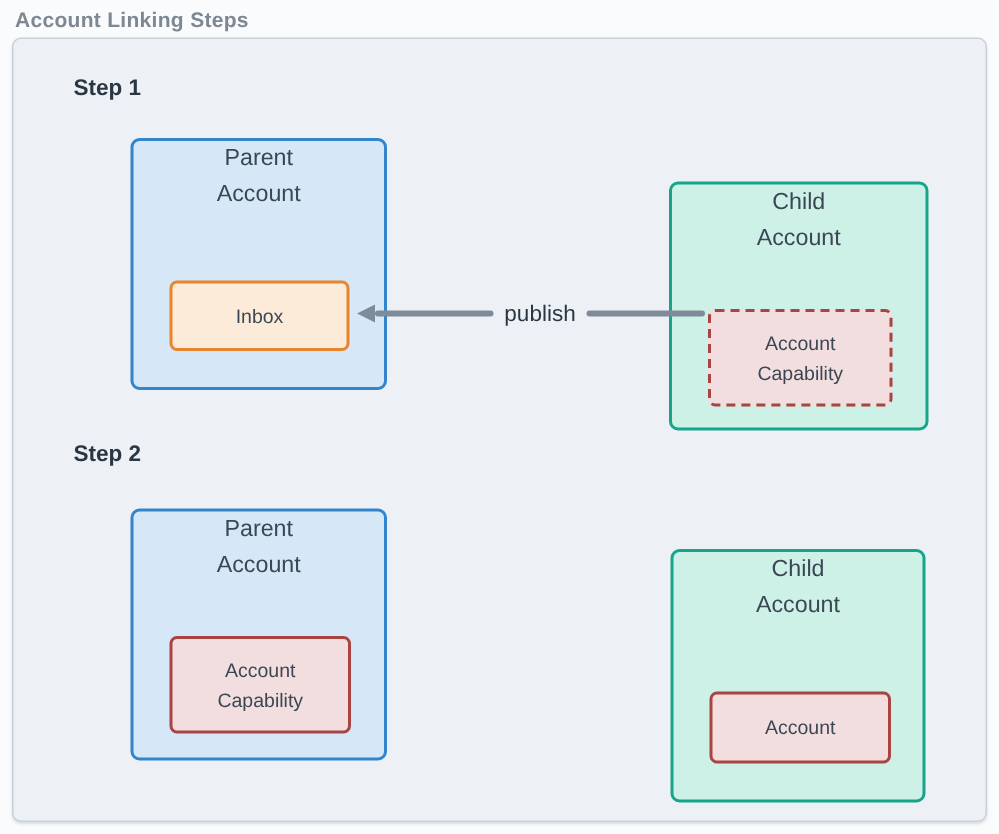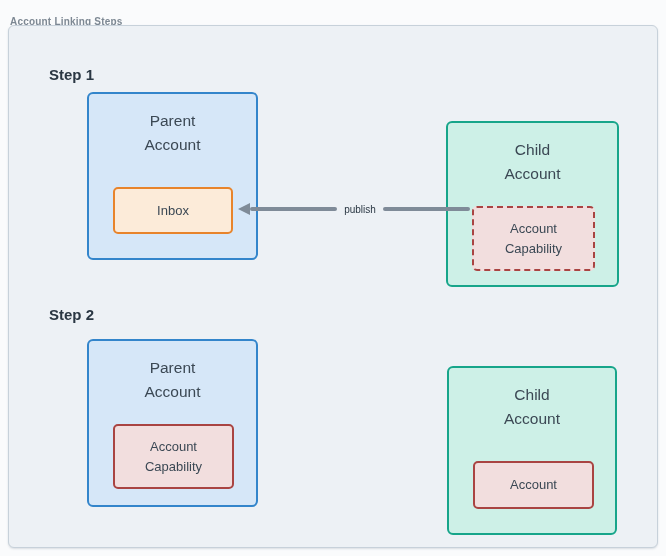--- a/index.html
+++ b/index.html
@@ -18,46 +18,45 @@
   *{margin:0;padding:0;box-sizing:border-box;}
   html,body{width:666px;height:556px;}
   body{
     background:var(--page-bg);
     font-family:"Liberation Sans","DejaVu Sans",sans-serif;
     color:var(--ink);
     position:relative;
     overflow:hidden;
   }
   .diagram-title{
-    position:absolute; left:10px; top:16px;
-    font-size:10px; font-weight:bold; color:var(--muted);
+    position:absolute; left:10px; top:5px;
+    font-size:14px; font-weight:bold; color:var(--muted);
     letter-spacing:.2px;
   }
   .canvas{
     position:absolute; left:8px; top:25px; width:650px; height:523px;
     background:var(--canvas-bg);
     border:1px solid var(--canvas-border);
     border-radius:6px;
     box-shadow:0 1px 2px rgba(120,135,150,.25);
   }
   .step-label{
     position:absolute;
     font-size:15px; font-weight:bold; color:var(--ink-strong);
   }
-  .s1-label{left:40px; top:40px;}
-  .s2-label{left:40px; top:280px;}
+  .s1-label{left:40px; top:24px;}
+  .s2-label{left:40px; top:268px;}
 
   .node{
     position:absolute;
     border-radius:6px;
     border:2px solid;
   }
   .node-title{
     text-align:center;
-    padding-top:15px;
     font-size:15.5px;
     line-height:24px;
     color:#3b4854;
     white-space:pre-line;
   }
   .parent{background:var(--parent-fill); border-color:var(--parent-border);}
   .child {background:var(--child-fill);  border-color:var(--child-border);margin-top:28px;}
 
   .s1-parent{left:78px;  top:66px;  width:171px; height:168px;}
   .s1-child {left:437px; top:67px;  width:173px; height:166px;}
@@ -91,21 +90,21 @@
     z-index:5;
   }
   .s1-arrow{left:229px; top:175px; width:232px;}
   .s2-arrow{left:229px; top:421px; width:230px;}
   .arrow .line{flex:1; height:4px; background:var(--arrow); border-radius:2px;}
   .arrow .head{width:0; height:0; border-top:6px solid transparent; border-bottom:6px solid transparent;}
   .arrow .head.left {border-right:12px solid var(--arrow);}
   .arrow .head.right{border-left:12px solid var(--arrow);}
   .arrow .arrow-label{
     padding:0 7px;
-    font-size:10px;
+    font-size:15px;
     color:var(--ink-strong);
     white-space:nowrap;
   }
 </style>
 </head>
 <body>
 
 <div class="diagram-title">Account Linking Steps</div>
 
 <div class="canvas">

